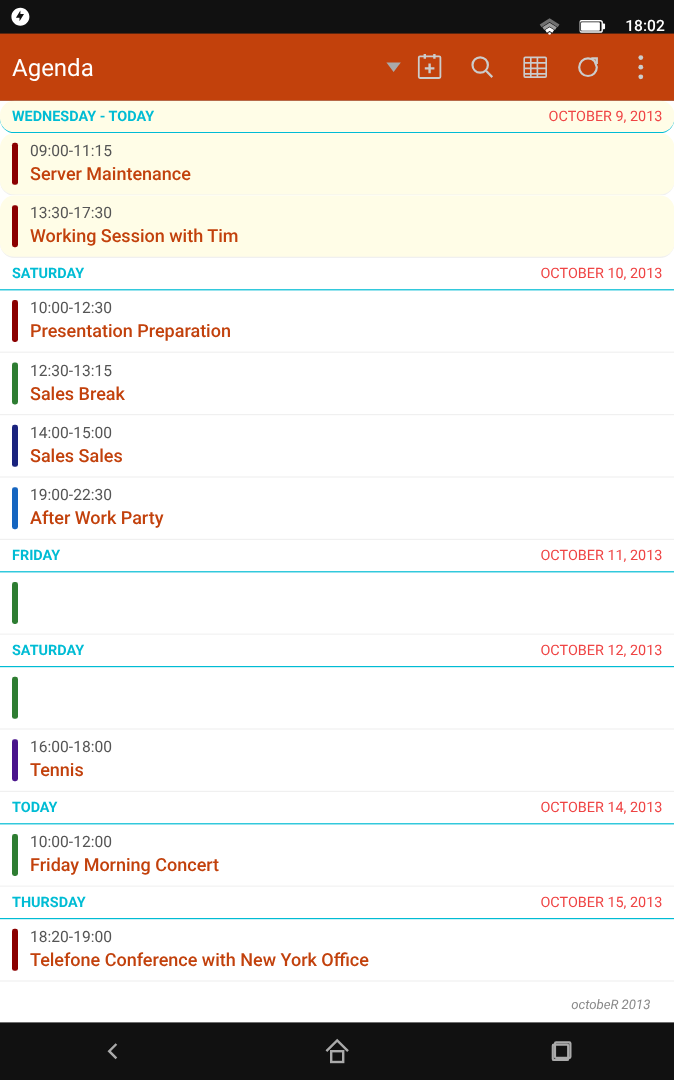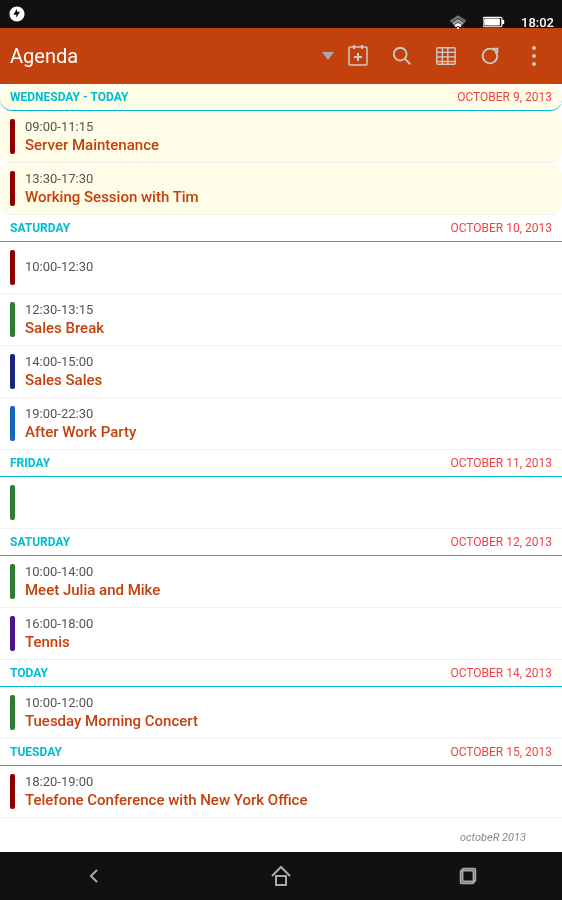--- a/index.html
+++ b/index.html
@@ -272,20 +272,21 @@
       </div>
     </div>
     <div class="day-header">
       <span class="day-name">SATURDAY</span>
       <span class="day-date">OCTOBER 10, 2013</span>
     </div>
     <div class="event-item">
       <div class="event-color-bar" style="background-color: rgb(139, 0, 0);"></div>
       <div class="event-details">
         <div class="event-time">10:00-12:30</div>
+        <div class="event-title">Presentation Preparation</div>
       </div>
     </div>
     <div class="event-item">
       <div class="event-color-bar" style="background-color: rgb(46, 125, 50);"></div>
       <div class="event-details">
         <div class="event-time">12:30-13:15</div>
         <div class="event-title">Sales Break</div>
       </div>
     </div>
     <div class="event-item">
@@ -308,45 +309,41 @@
     </div>
     <div class="event-item">
       <div class="event-color-bar" style="background-color: rgb(46, 125, 50);"></div>
     </div>
     <div class="day-header">
       <span class="day-name">SATURDAY</span>
       <span class="day-date">OCTOBER 12, 2013</span>
     </div>
     <div class="event-item">
       <div class="event-color-bar" style="background-color: rgb(46, 125, 50);"></div>
-      <div class="event-details">
-        <div class="event-time">10:00-14:00</div>
-        <div class="event-title">Meet Julia and Mike</div>
-      </div>
     </div>
     <div class="event-item">
       <div class="event-color-bar" style="background-color: rgb(74, 20, 140);"></div>
       <div class="event-details">
         <div class="event-time">16:00-18:00</div>
         <div class="event-title">Tennis</div>
       </div>
     </div>
     <div class="day-header">
       <span class="day-name">TODAY</span>
       <span class="day-date">OCTOBER 14, 2013</span>
     </div>
     <div class="event-item">
       <div class="event-color-bar" style="background-color: rgb(46, 125, 50);"></div>
       <div class="event-details">
         <div class="event-time">10:00-12:00</div>
-        <div class="event-title">Tuesday Morning Concert</div>
-      </div>
-    </div>
-    <div class="day-header">
-      <span class="day-name">TUESDAY</span>
+        <div class="event-title">Friday Morning Concert</div>
+      </div>
+    </div>
+    <div class="day-header">
+      <span class="day-name">THURSDAY</span>
       <span class="day-date">OCTOBER 15, 2013</span>
     </div>
     <div class="event-item">
       <div class="event-color-bar" style="background-color: rgb(139, 0, 0);"></div>
       <div class="event-details">
         <div class="event-time">18:20-19:00</div>
         <div class="event-title">Telefone Conference with New York Office</div>
       </div>
     </div>
   </div>
@@ -364,13 +361,13 @@
     </svg>
   </div>
   <div class="nav-icon">
     <svg width="22" height="22" viewBox="0 0 24 24" fill="none" stroke="#aaa" stroke-width="2">
       <rect x="4" y="6" width="14" height="14" rx="1"></rect>
       <rect x="6" y="4" width="14" height="14" rx="1"></rect>
     </svg>
   </div>
 </div>
 
-<div style="position: absolute; bottom: 52px; right: 28px; color: rgb(136, 136, 136); font-size: 11px; font-style: italic; padding: 4px 8px;">octobeR 2013</div>
+<div style="position: absolute; bottom: 52px; right: 12px; color: rgb(136, 136, 136); font-size: 11px; font-style: italic; padding: 4px 8px;">octobeR 2013</div>
 
 </body></html>

